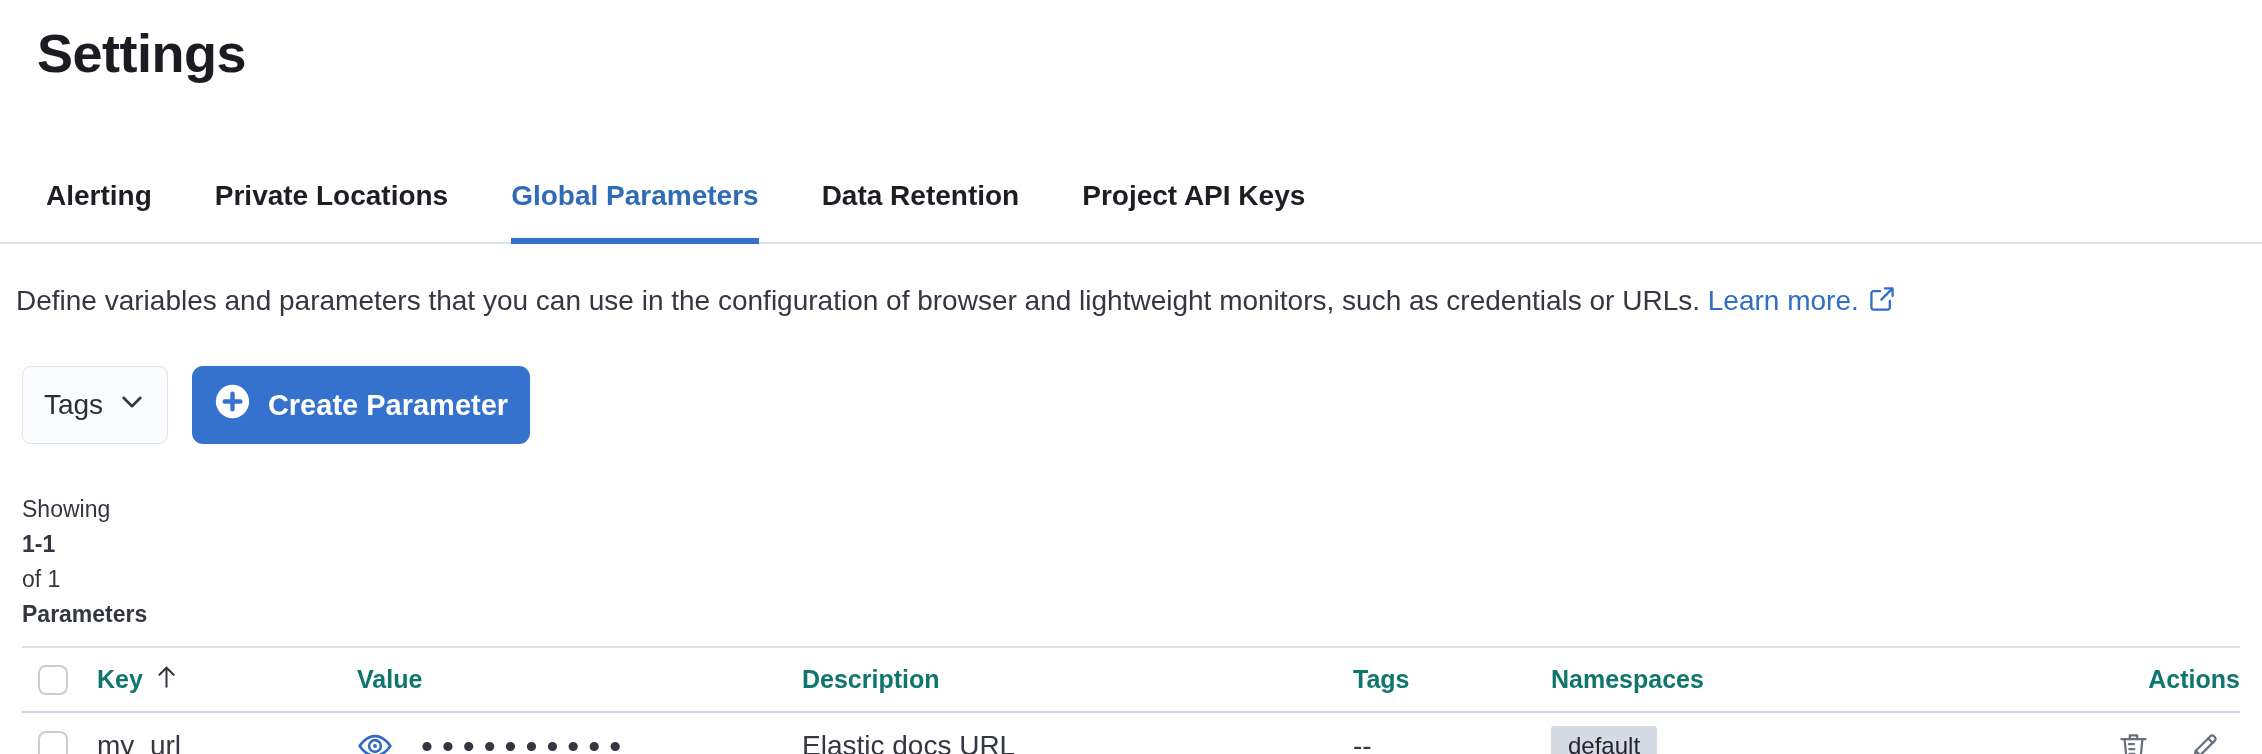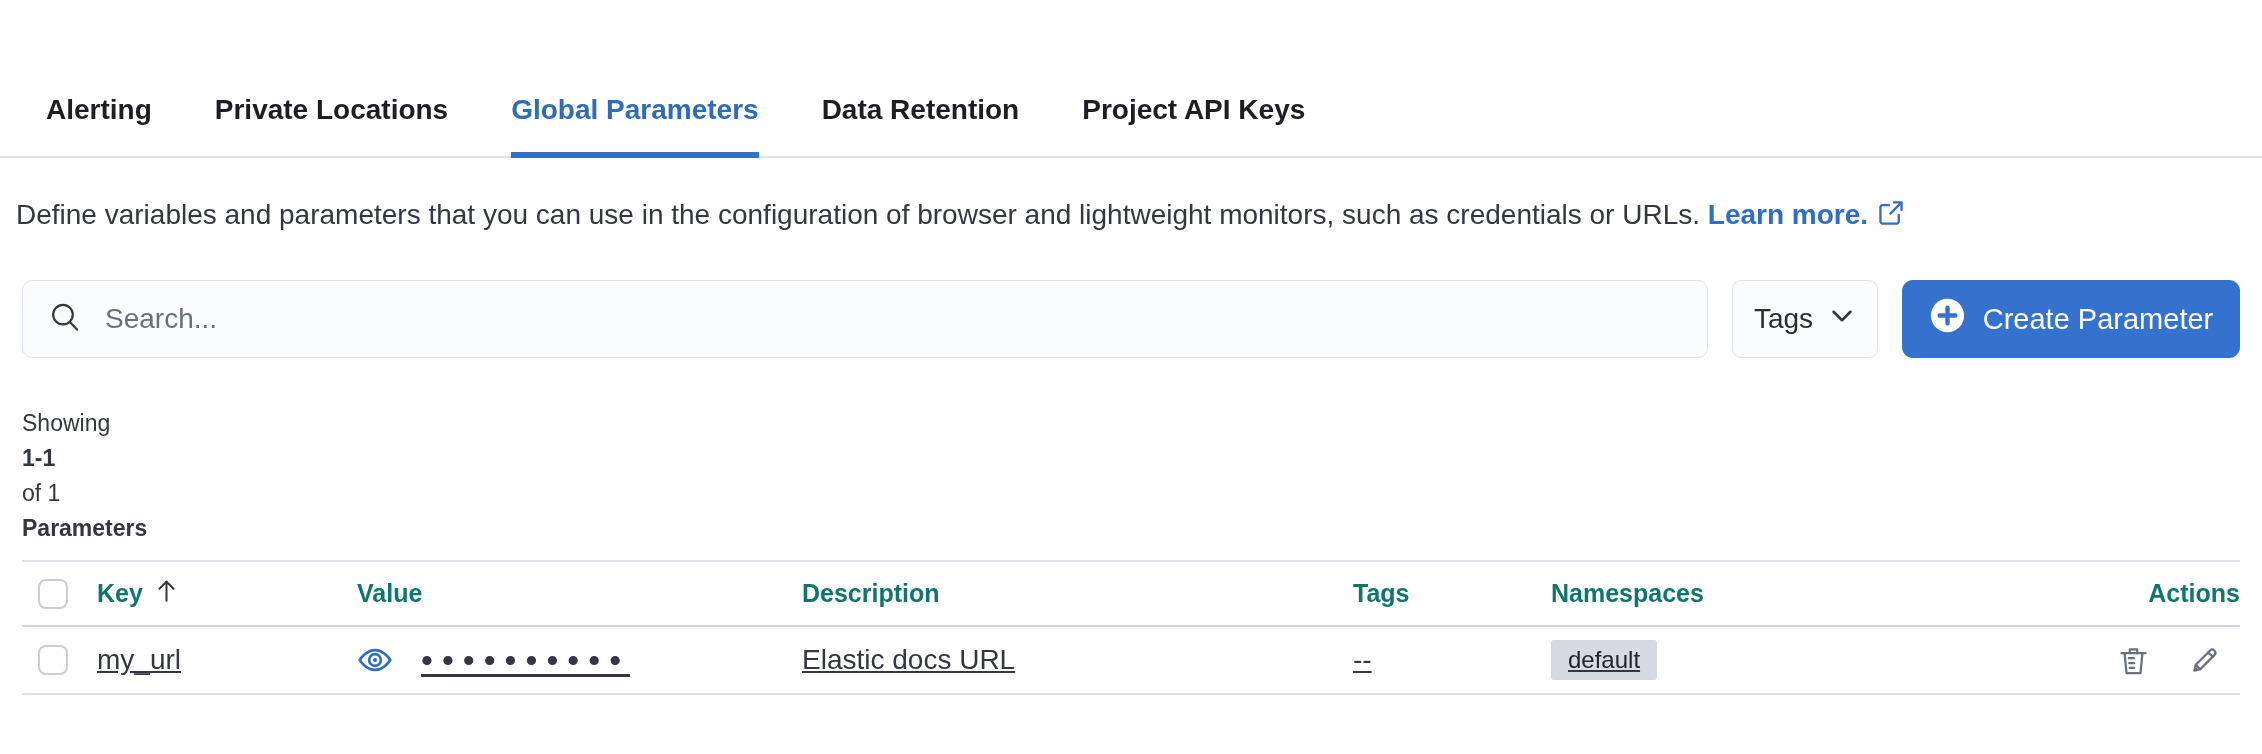--- a/index.html
+++ b/index.html
@@ -30,21 +30,21 @@
     margin-bottom:-2px; cursor:pointer; white-space:nowrap;
   }
   .tab.active { color:#2e6cb8; border-bottom-color:#3371c8;text-align:right; }
 
   
   .description {
     margin:34px 30px 0 16px;
     font-size:28px; line-height:46px; color:#343741;
     max-width:2226px;
   }
-  .description .link { color:#2f6dc9; cursor:pointer; text-decoration:none;font-weight:bold; }
+  .description .link { color:#2f6dc9; cursor:pointer; text-decoration:none; }
   .ext-icon { margin-left:10px; vertical-align:-2px; }
 
   
   .toolbar { display:flex; align-items:stretch; gap:24px; margin:40px 22px 0 22px; height:78px; }
   .search-box {
     flex:1; display:flex; align-items:center; gap:22px;
     background:#fbfcfd; border:1.5px solid #dde3ee; border-radius:10px;
     padding:0 16px 0 26px;
   }
   .search-box input {
@@ -53,21 +53,21 @@
   }
   .search-box input::placeholder { color:#69707d; opacity:1; }
   .tags-btn {
     width:146px; display:flex; align-items:center; justify-content:center; gap:15px;
     background:#fbfcfd; border:1.5px solid #dde3ee; border-radius:9px;
     font-family:inherit; font-size:28px; color:#2b2d33; cursor:pointer;
   }
   .create-btn {
     width:338px; display:flex; align-items:center; justify-content:center; gap:17px;
     background:#3472cd; border:none; border-radius:11px;
-    font-family:inherit; font-size:29px; font-weight:400; color:#fff; cursor:pointer;
+    font-family:inherit; font-size:29px; font-weight:700; color:#fff; cursor:pointer;
   }
 
   
   .summary {
     display:flex; gap:8px; align-items:baseline;
     margin:52px 22px 0 22px; font-size:23px; color:#343741;flex-direction:column;
   }
   .summary .bold { font-weight:700; }
 
   
@@ -93,45 +93,39 @@
     font-size:24px; line-height:1; padding:8px 17px; border-radius:3px;
   }
   .actions-cell { gap:40px; padding-right:20px; }
   .icon-btn { background:none; border:none; padding:0; cursor:pointer; line-height:0; }
 </style>
 </head>
 <body>
 
 <div class="page">
 
+  <h1 class="page-title">Settings</h1>
 
   <div class="tabs">
     <div class="tab">Alerting</div>
     <div class="tab">Private Locations</div>
     <div class="tab active">Global Parameters</div>
     <div class="tab">Data Retention</div>
     <div class="tab">Project API Keys</div>
   </div>
 
   <p class="description"><span>Define variables and parameters that you can use in the configuration of browser and lightweight monitors, such as credentials or URLs.</span>
     <a class="link"><span>Learn more.</span><span class="ext-icon"><svg width="26" height="26" viewBox="0 0 16 16" fill="none" stroke="#2f6dc9" stroke-width="1.4" stroke-linecap="round" stroke-linejoin="round">
             <path d="M12.8 9.2v4a1.3 1.3 0 0 1-1.3 1.3H2.8a1.3 1.3 0 0 1-1.3-1.3V4.5a1.3 1.3 0 0 1 1.3-1.3h4"></path>
             <path d="M9.8 1.5h4.7v4.7"></path>
             <path d="M14.2 1.8L7.6 8.4"></path>
           </svg></span></a>
   </p>
 
   <div class="toolbar">
-    <div class="search-box">
-      <span><svg width="32" height="32" viewBox="0 0 16 16" fill="none" stroke="#343741" stroke-width="1.1" stroke-linecap="round">
-            <circle cx="7" cy="6.8" r="4.9"></circle>
-            <line x1="10.8" y1="10.9" x2="14" y2="14.3"></line>
-          </svg></span>
-      <input type="text" placeholder="Search..." style="">
-    </div>
     <button class="tags-btn">
       <span>Tags</span>
       <span><svg width="28" height="28" viewBox="0 0 16 16" fill="none" stroke="#343741" stroke-width="1.5" stroke-linecap="round" stroke-linejoin="round">
             <polyline points="3.2,5.6 8,10.4 12.8,5.6"></polyline>
           </svg></span>
     </button>
     <button class="create-btn">
       <span><svg width="37" height="37" viewBox="0 0 16 16">
             <circle cx="8" cy="8" r="7.2" fill="#ffffff"></circle>
             <path d="M8 4.6v6.8M4.6 8h6.8" stroke="#3472cd" stroke-width="1.9" stroke-linecap="round"></path>

